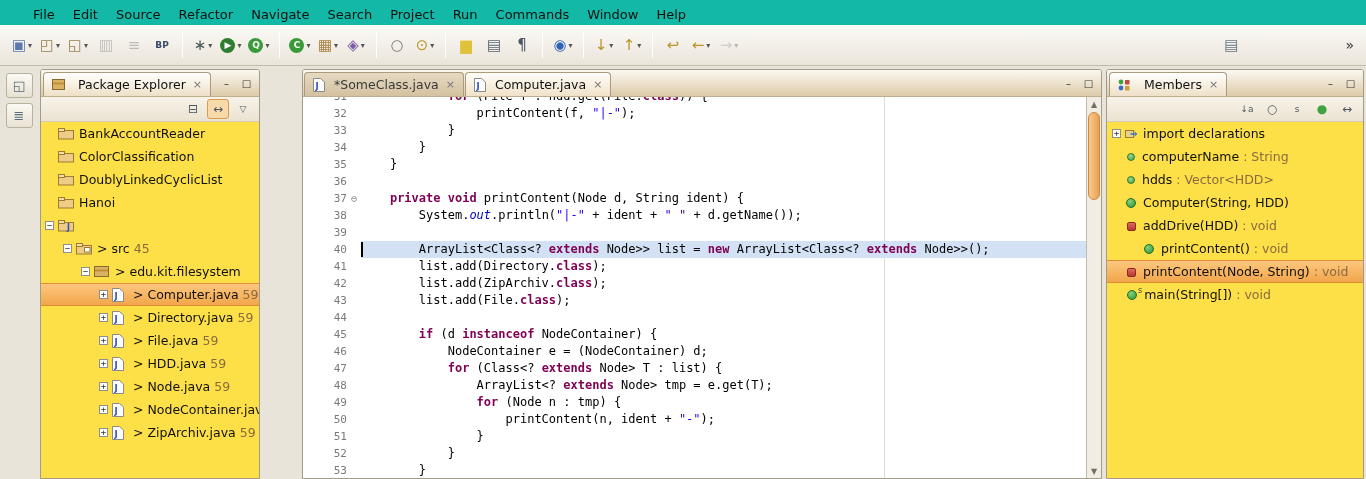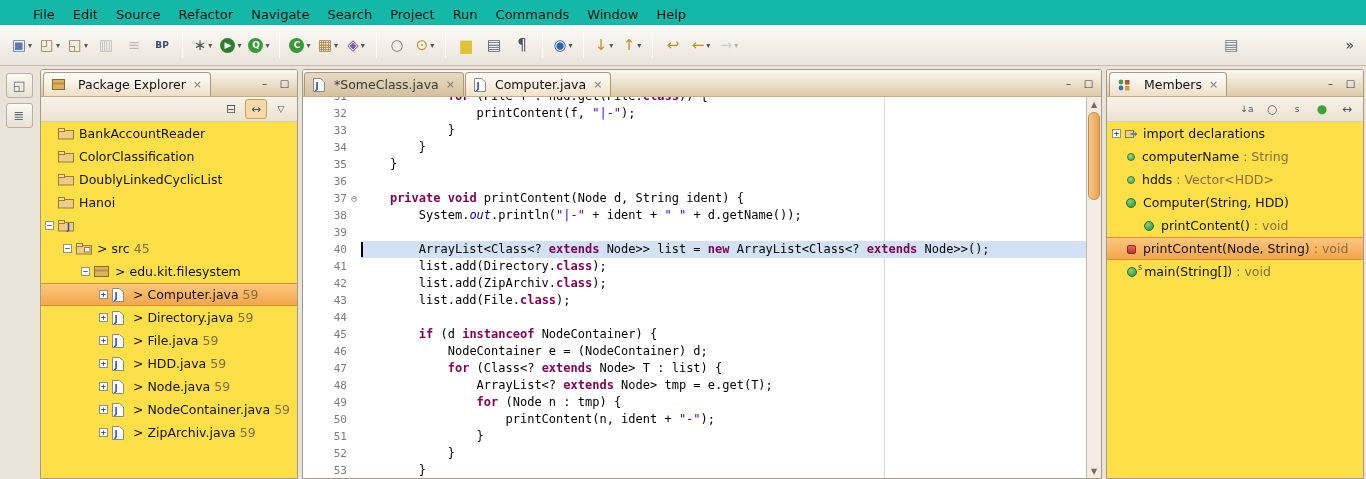--- a/index.html
+++ b/index.html
@@ -21,21 +21,21 @@
   .tsep{width:1px;height:26px;background:#cfc8ba;border-right:1px solid #ffffff;margin:0 6px}
   .tb-right{margin-left:auto;display:flex;align-items:center}
   .tb-overflow{font-size:14px;color:#333;padding:2px 4px;margin-left:96px}
 
   
   .rail{position:absolute;left:0;top:69px;bottom:0;width:38px;display:flex;flex-direction:column;align-items:center;padding-top:4px;gap:5px}
   .rbtn{width:27px;height:25px;border:1px solid #b9b1a0;border-radius:3px;background:linear-gradient(#fbf9f4,#e8e2d3);display:flex;align-items:center;justify-content:center;font-size:13px;color:#5a6a7a}
 
   
   .panel{position:absolute;top:69px;bottom:0;background:#fff;border:1px solid #a39b8a;border-radius:3px 3px 0 0;overflow:hidden}
-  .panel-pe{left:40px;width:258px}
+  .panel-pe{left:40px;width:220px}
   .panel-ed{left:302px;width:800px}
   .panel-mb{left:1106px;width:258px}
   .tabrow{height:27px;background:linear-gradient(#fbf8f2,#ddcba8);border-bottom:1px solid #bfae8c;display:flex;align-items:flex-end;position:relative}
   .vtab,.etab{height:24px;display:flex;align-items:center;gap:5px;padding:0 8px;font-size:12.5px;border:1px solid #ab9a7c;border-bottom:none;border-radius:4px 4px 0 0;white-space:nowrap}
   .vtab{margin-left:2px;background:linear-gradient(#ffffff,#eee0c6)}
   .etab{margin-left:1px}
   .etab.active{background:linear-gradient(#fffdf9,#f0e2c8)}
   .etab.inactive{background:linear-gradient(#e6dac4,#d4c19f);color:#3a3a3a}
   .tclose{color:#777;font-size:11px;margin-left:2px}
   .minmax{position:absolute;right:4px;top:5px;display:flex;gap:3px}
@@ -610,20 +610,25 @@
       <div class="trow" style="padding-left: 5px;">
         <span class="expspace"></span>
         <span class="mi mi-field-public"></span>
         <span class="tlabel"><span>hdds</span><span class="suffix"> : Vector&lt;HDD&gt;</span></span>
       </div>
       <div class="trow" style="">
         <span class="expspace"></span>
         <span class="mi mi-constructor"></span>
         <span class="tlabel"><span>Computer(String, HDD)</span></span>
       </div>
+      <div class="trow" style="padding-left: 5px;">
+        <span class="expspace"></span>
+        <span class="mi mi-method-private"></span>
+        <span class="tlabel"><span>addDrive(HDD)</span><span class="suffix"> : void</span></span>
+      </div>
       <div class="trow" style="padding-left: 22px;">
         <span class="expspace"></span>
         <span class="mi mi-method-public"></span>
         <span class="tlabel"><span>printContent()</span><span class="suffix"> : void</span></span>
       </div>
       <div class="trow selected" style="padding-left: 5px;">
         <span class="expspace"></span>
         <span class="mi mi-method-private"></span>
         <span class="tlabel"><span>printContent(Node, String)</span><span class="suffix"> : void</span></span>
       </div>

